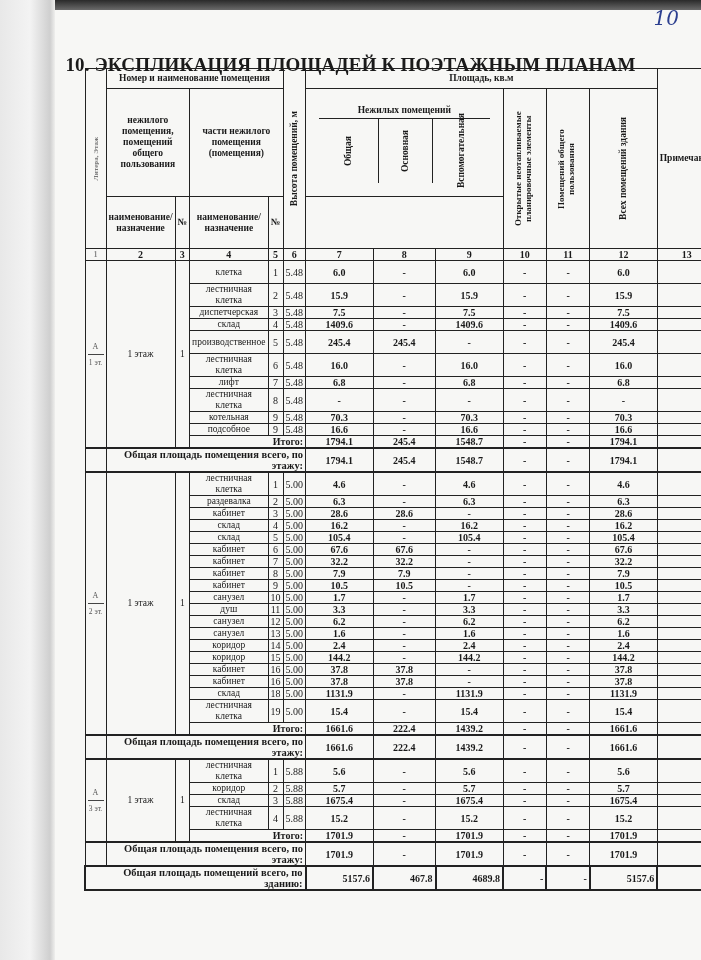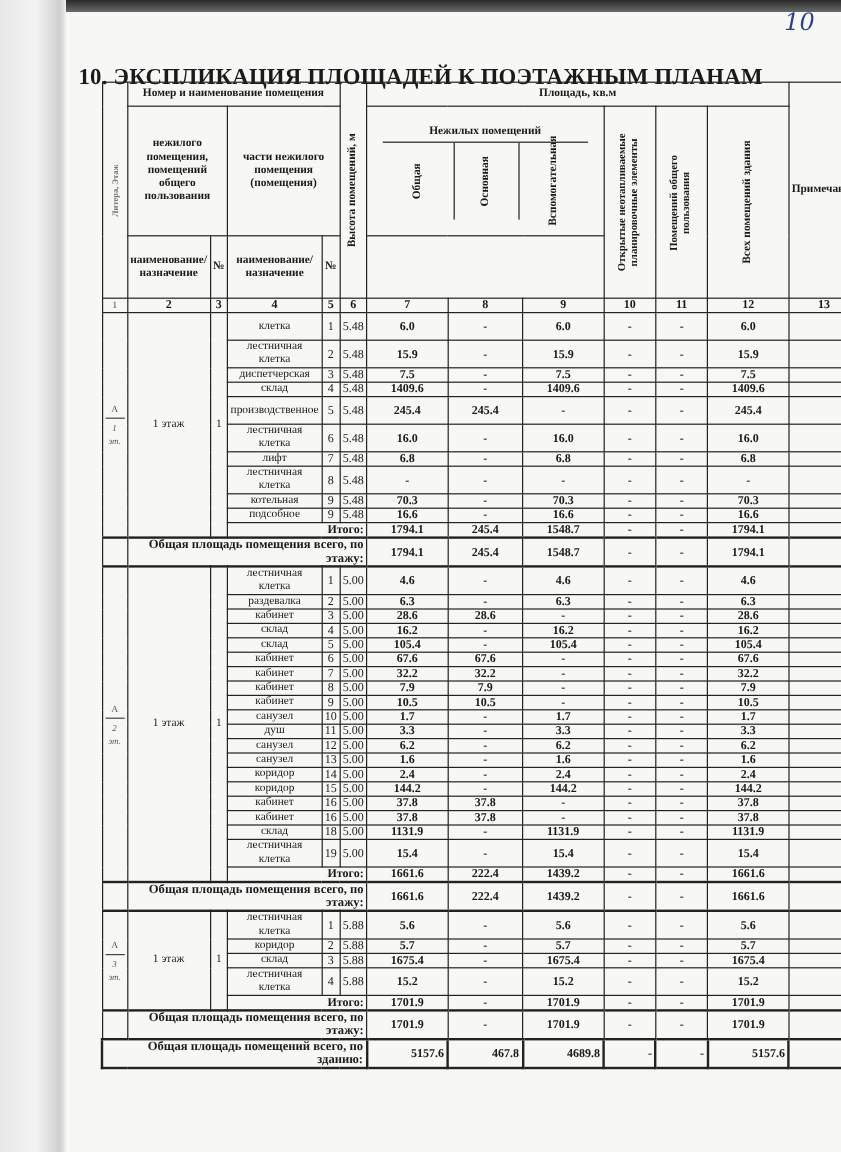--- a/index.html
+++ b/index.html
@@ -31,21 +31,21 @@
   td.lit { font-size:8px; color:#555; vertical-align:top; border-bottom:none; border-top:2px solid #222; }
   td.group { vertical-align:top; padding-top:6px; font-size:9.5px; }
   tr.total td.label { text-align:right; font-weight:bold; font-size:10px;padding-left:46px; }
   tr.floor td { border-top:2px solid #222; border-bottom:2px solid #222; }
   tr.floor td.label { text-align:right; font-weight:bold; font-size:10.5px;padding-left:12px; }
   tr.bld td { border:2px solid #222;padding-left:36px; }
   tr.bld td.label { text-align:right; font-weight:bold; font-size:10.5px; }
   .litbox { display:flex; flex-direction:column; align-items:center; }
   .litbox .l { font-size:8px; }
   .litbox .line { width:16px; border-top:1px solid #444; margin:2px 0; }
-  .litbox .f { font-size:7.5px;font-style:italic; }
+  .litbox .f { font-size:7.5px; }
   tr.tall td { height:22px; }
   tr.short td { height:10px; }
 </style>
 </head>
 <body>
 
 <div class="topbar"></div>
 <div class="leftstrip"></div>
 <div class="pagenum">10</div>
 <div class="title">10. ЭКСПЛИКАЦИЯ ПЛОЩАДЕЙ К ПОЭТАЖНЫМ ПЛАНАМ</div>

